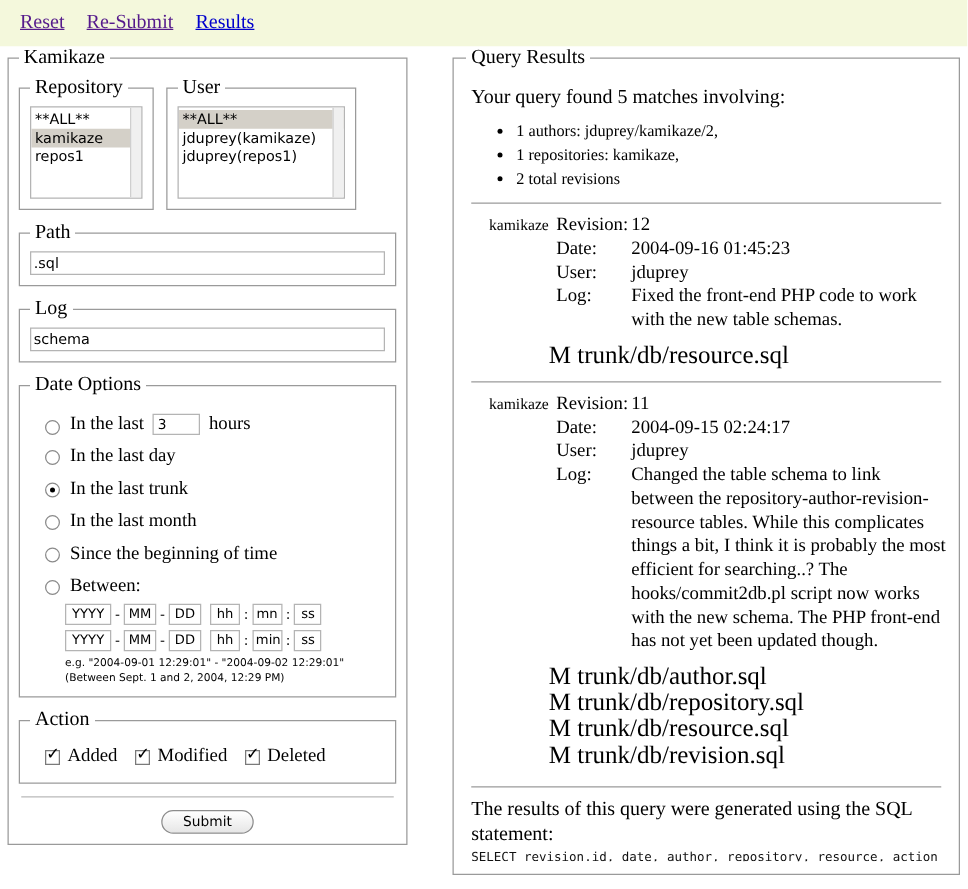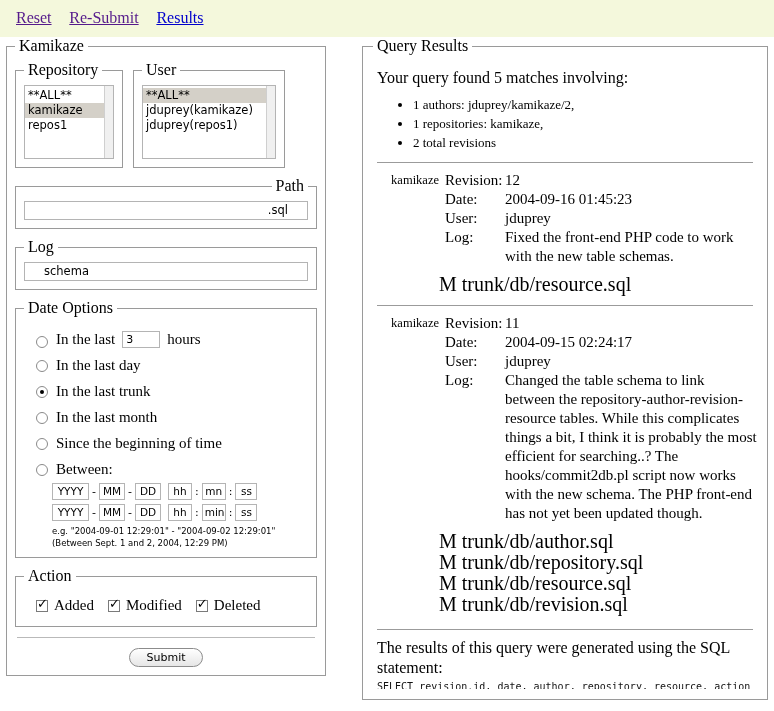--- a/index.html
+++ b/index.html
@@ -75,21 +75,21 @@
 
   
   .textinput {
     width: 100%;
     border: 1px solid #b4b4b4;
     background: #fff;
     height: 19px;
     line-height: 17px;
     font-family: "DejaVu Sans", sans-serif;
     font-size: 11.5px;
-    padding: 0 19px;
+    padding: 0 2px;
     color: #000;
     display: block;
   }
 
   
   .optline {
     display: flex; align-items: center;
     margin: 0 0 9px 12px;
     font-size: 15px;
     white-space: nowrap;
@@ -231,21 +231,21 @@
             <legend>User</legend>
             <div class="listbox">
               <div class="opt sel">**ALL**</div>
               <div class="opt">jduprey(kamikaze)</div>
               <div class="opt">jduprey(repos1)</div>
               <div class="sbar"></div>
             </div>
           </fieldset>
         </div>
 
-        <fieldset class="inner" style="margin-top:9px;text-align:right;">
+        <fieldset class="inner" style="margin-top:9px;">
           <legend>Path</legend>
           <div class="textinput">.sql</div>
         </fieldset>
 
         <fieldset class="inner">
           <legend>Log</legend>
           <div class="textinput">schema</div>
         </fieldset>
 
         <fieldset class="inner">

